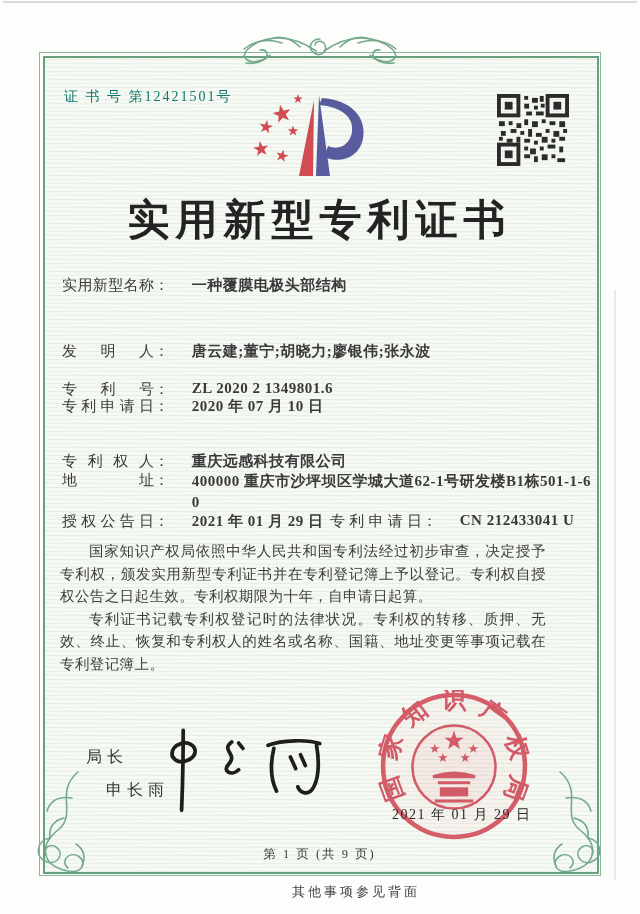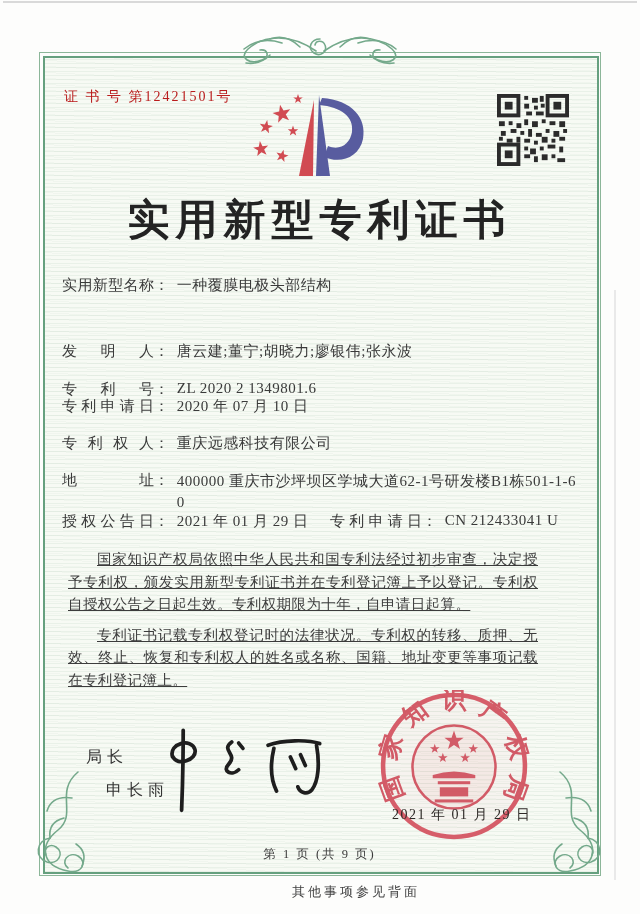--- a/index.html
+++ b/index.html
@@ -10,39 +10,39 @@
   .scan-top{position:absolute;top:1px;left:3px;right:3px;height:2px;background:#cfcfcf;opacity:.8;}
   .scan-right{position:absolute;top:290px;right:24px;width:2px;height:590px;background:#dcdcdc;opacity:.6;}
   .frame-outer{position:absolute;left:39px;top:52px;width:560px;height:822px;border:1px solid #8cb699;}
   .frame-inner{
     position:absolute;left:43px;top:56px;width:552px;height:814px;border:2px solid #66a07f;
     background-color:#f7faf4;
     background-image:
       repeating-linear-gradient(0deg, rgba(110,160,125,0.10) 0px, rgba(110,160,125,0.10) 1px, transparent 1px, transparent 4px),
       repeating-linear-gradient(3deg, rgba(110,160,125,0.05) 0px, rgba(110,160,125,0.05) 1px, transparent 1px, transparent 6px);
   }
-  .cert-number{position:absolute;left:64px;top:88px;font-size:14px;letter-spacing:2px;color:#b91c1c;}
+  .cert-number{position:absolute;left:64px;top:88px;font-size:14px;letter-spacing:2px;color:#0f766e;}
   .logo{position:absolute;left:252px;top:84px;width:126px;height:108px;}
   .qr{position:absolute;left:497px;top:94px;width:72px;height:72px;}
   .title{
     position:absolute;left:39px;top:192px;width:561px;text-align:center;
     font-size:42px;font-weight:700;letter-spacing:6px;color:#232323;
   }
   .fields{position:absolute;left:62px;top:0;width:500px;font-size:15px;color:#3a3a3a;}
   .row{position:absolute;left:0;white-space:nowrap;}
   .lbl{display:inline-block;width:92px;text-align:justify;text-align-last:justify;vertical-align:top;}
   .colon{display:inline-block;vertical-align:top;}
-  .val{display:inline-block;margin-left:4px;vertical-align:top;letter-spacing:.5px;}
+  .val{display:inline-block;margin-left:19px;vertical-align:top;letter-spacing:.5px;font-weight:bold;}
   .val-address{width:402px;white-space:normal;word-break:break-all;line-height:21px;}
   .pair2{position:absolute;left:268px;top:0;}
   .legal{
     position:absolute;left:60px;top:540px;width:486px;font-size:14.5px;line-height:22.5px;
     text-align:justify;color:#3c3c3c;letter-spacing:.4px;
   }
-  .legal p{margin:8px;text-indent:2em;text-decoration:underline;}
+  .legal p{margin:0;text-indent:2em;}
   .signer-title{position:absolute;left:86px;top:747px;font-size:16px;letter-spacing:5px;color:#333;}
   .signer-name{position:absolute;left:86px;top:780px;font-size:16px;letter-spacing:5px;color:#333;margin-left:20px;}
   .signature{position:absolute;left:156px;top:726px;width:176px;height:96px;}
   .seal{position:absolute;left:378px;top:690px;width:152px;height:152px;opacity:.92;}
   .seal-date{position:absolute;left:392px;top:806px;font-size:14px;letter-spacing:1.5px;color:#2d2926;z-index:3;}
   .page-indicator{position:absolute;left:39px;top:846px;width:561px;text-align:center;font-size:12.5px;letter-spacing:2px;color:#3a3a3a;}
   .back-note{position:absolute;left:0;top:883px;width:640px;text-align:center;font-size:13px;letter-spacing:3px;color:#3f3f3f;padding-left:36px;}
   .flourish-top{position:absolute;left:220px;top:27px;width:200px;height:42px;}
   .flourish-bl{position:absolute;left:20px;top:770px;width:72px;height:112px;}
   .flourish-br{position:absolute;left:546px;top:770px;width:72px;height:112px;transform:scaleX(-1);}
@@ -164,21 +164,21 @@
       <span class="val">唐云建;董宁;胡晓力;廖银伟;张永波</span>
     </div>
     <div class="row" style="top:380px">
       <span class="lbl">专利号</span><span class="colon">：</span>
       <span class="val">ZL 2020 2 1349801.6</span>
     </div>
     <div class="row" style="top:397px">
       <span class="lbl">专利申请日</span><span class="colon">：</span>
       <span class="val">2020 年 07 月 10 日</span>
     </div>
-    <div class="row" style="top:434px">
+    <div class="row" style="top:452px">
       <span class="lbl">专利权人</span><span class="colon">：</span>
       <span class="val">重庆远感科技有限公司</span>
     </div>
     <div class="row" style="top:471px">
       <span class="lbl">地址</span><span class="colon">：</span>
       <span class="val val-address">400000 重庆市沙坪坝区学城大道62-1号研发楼B1栋501-1-60</span>
     </div>
     <div class="row" style="top:512px">
       <span class="lbl">授权公告日</span><span class="colon">：</span>
       <span class="val">2021 年 01 月 29 日</span>

